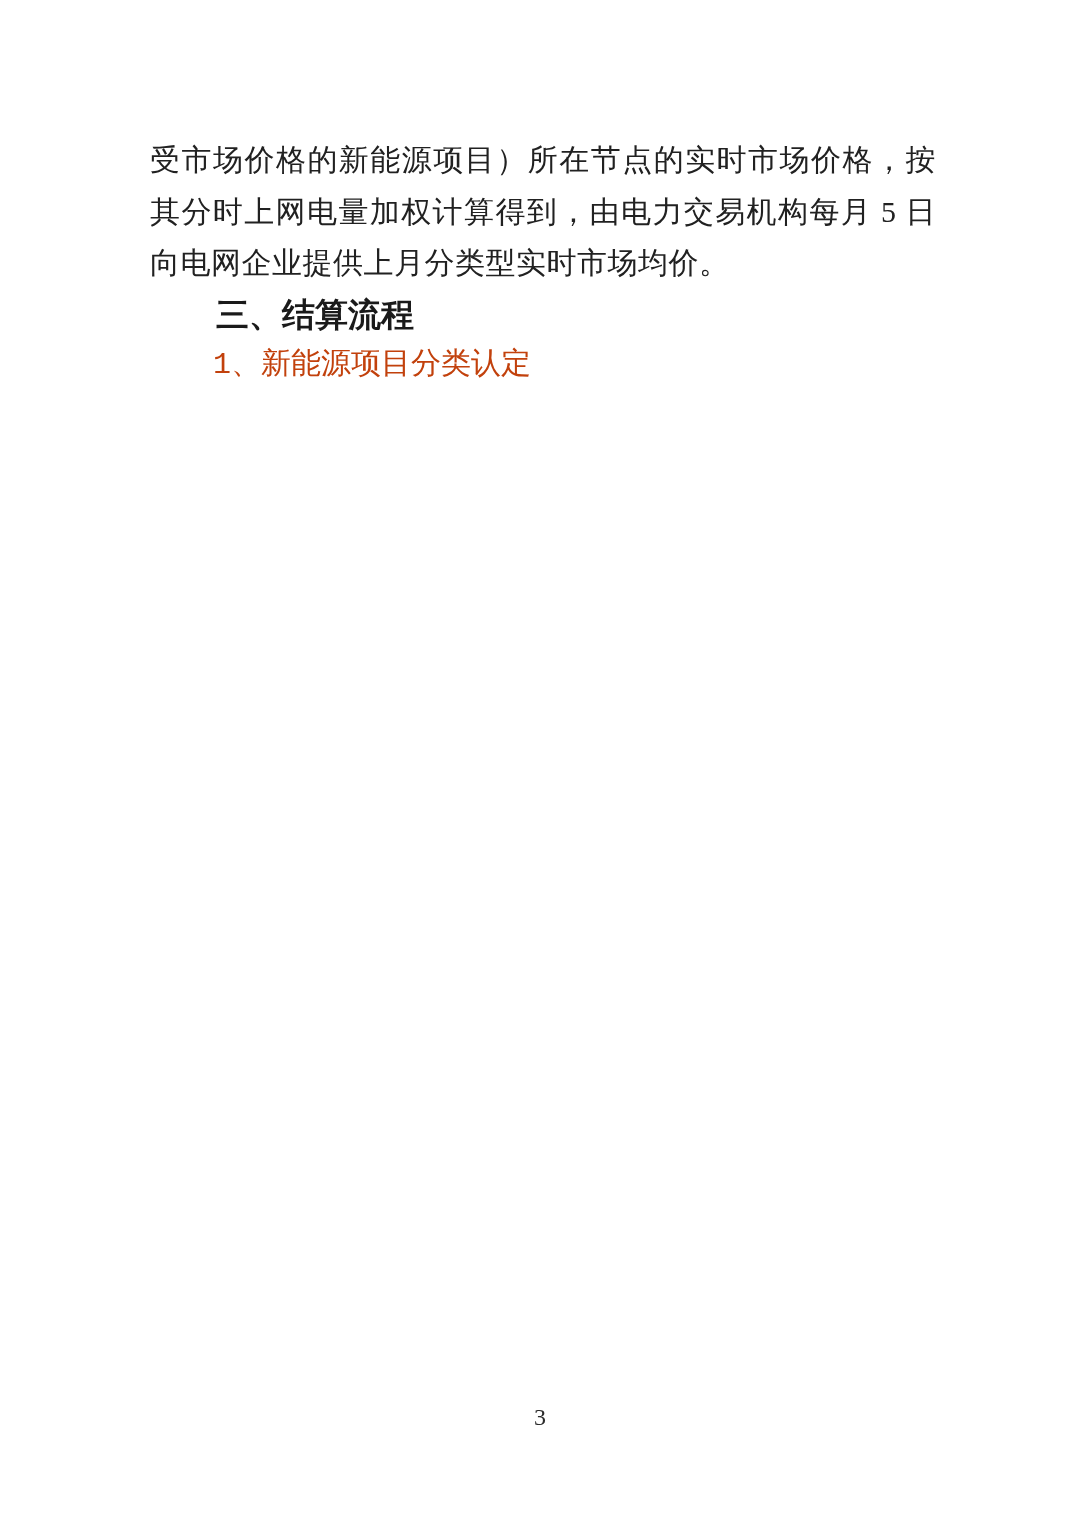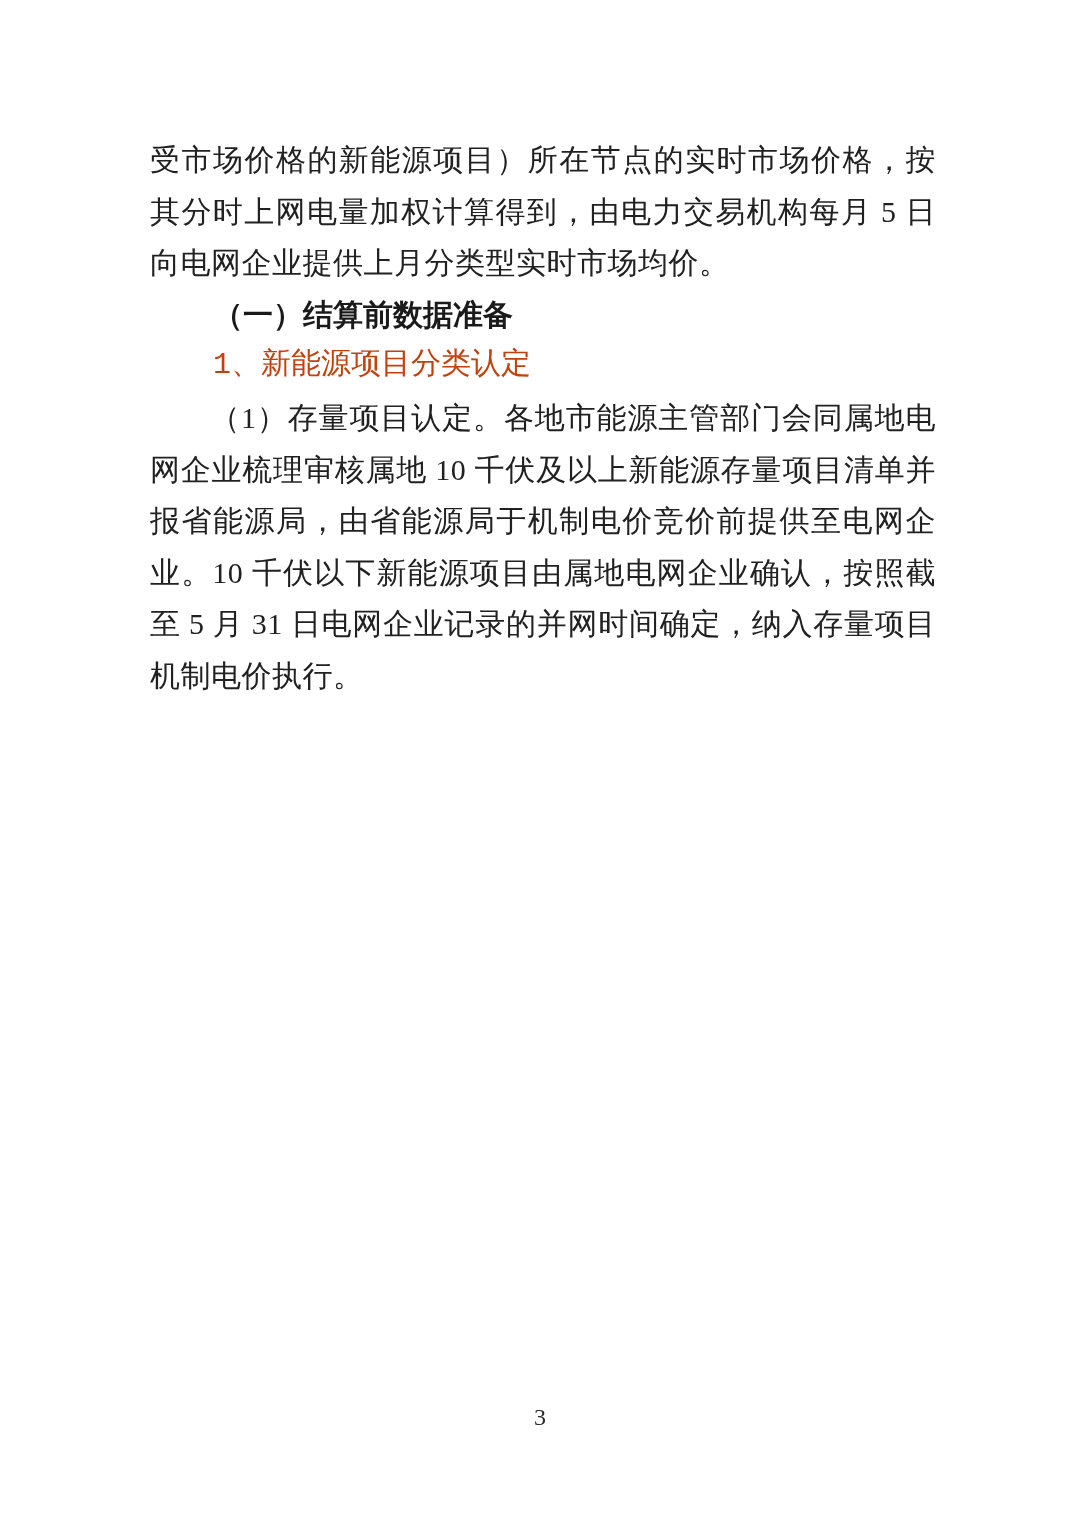--- a/index.html
+++ b/index.html
@@ -70,20 +70,19 @@
     color: #2a2a2a;
     font-family: "Liberation Serif", "DejaVu Serif", serif;
   }
 </style>
 </head>
 <body>
 
 <div class="page">
   <div class="body-text">
     <p class="para no-indent">受市场价格的新能源项目）所在节点的实时市场价格，按其分时上网电量加权计算得到，由电力交易机构每月 5 日向电网企业提供上月分类型实时市场均价。</p>
-    <h3 class="h-sub">（一）结算前数据准备</h3>
+    <h2 class="h-section">三、结算流程</h2>
     <h4 class="h-item">1、新能源项目分类认定</h4>
-    <p class="para">（1）存量项目认定。各地市能源主管部门会同属地电网企业梳理审核属地 10 千伏及以上新能源存量项目清单并报省能源局，由省能源局于机制电价竞价前提供至电网企业。10 千伏以下新能源项目由属地电网企业确认，按照截至 5 月 31 日电网企业记录的并网时间确定，纳入存量项目机制电价执行。</p>
   </div>
   <div class="footer">
     <span>3</span>
   </div>
 </div>
 
 </body></html>

